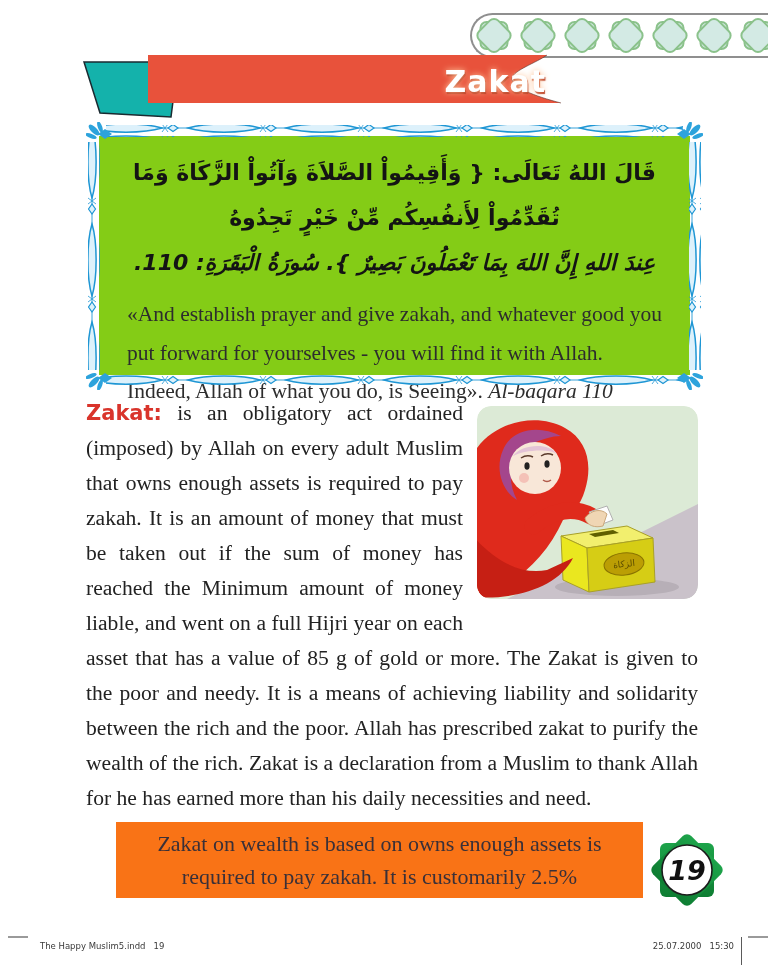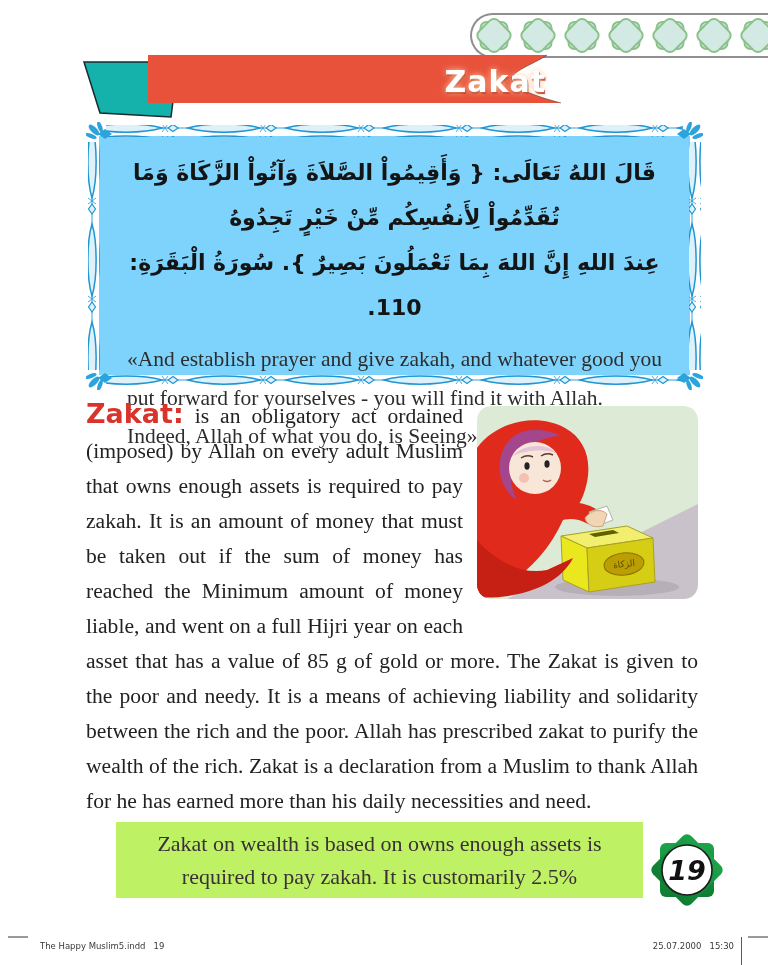--- a/index.html
+++ b/index.html
@@ -19,51 +19,51 @@
     position:absolute;left:150px;top:61px;width:396px;height:42px;
     text-align:right;line-height:42px;
     font-family:"DejaVu Sans", sans-serif;font-weight:bold;font-size:30px;
     color:#ffffff;letter-spacing:1px;
     text-shadow:0 0 6px #ffc9a0, 1px 2px 1px #b33218;
   }
   
   .quote-box{position:absolute;left:86px;top:122px;width:617px;height:268px;}
   .quote-inner{
     position:absolute;left:13px;top:14px;width:591px;height:239px;
-    background:#7dd3fc;box-sizing:border-box;
+    background:#84cc16;box-sizing:border-box;
   }
   .quote-border-svg{position:absolute;left:0;top:0;width:617px;height:268px;pointer-events:none;}
   .arabic{
     direction:rtl;text-align:center;
     font-family:"DejaVu Sans", sans-serif;font-weight:bold;
     font-size:22px;line-height:45px;color:#141414;
     padding:14px 22px 0 22px;
   }
   .english-quote{
     font-size:21.5px;line-height:38.5px;color:#2d2d2d;
     padding:10px 26px 0 28px;text-align:left;
   }
   .english-source{font-style:italic;}
   
   .body-text{
     position:absolute;left:86px;top:396px;width:612px;
     font-size:21.6px;line-height:35px;color:#222222;text-align:justify;
   }
   .lead-word{
     font-family:"DejaVu Sans", sans-serif;font-weight:bold;
-    font-size:27px;color:#d9342b;
+    font-size:21px;color:#d9342b;
   }
   .illustration{
     float:right;width:221px;height:193px;margin:10px 0 42px 14px;
     border-radius:14px;overflow:hidden;
   }
   
   .summary-box{
     position:absolute;left:116px;top:822px;width:527px;height:76px;
-    background:#bef264;display:flex;align-items:center;justify-content:center;
+    background:#f97316;display:flex;align-items:center;justify-content:center;
     box-sizing:border-box;
   }
   .summary-text{
     width:470px;text-align:center;font-size:22px;line-height:33px;color:#3a3038;
   }
   
   .page-badge{position:absolute;left:646px;top:829px;width:82px;height:82px;font-style:italic;}
   
   .footer-left{
     position:absolute;left:40px;top:941px;
@@ -121,21 +121,21 @@
 <svg class="banner-svg">
   <polygon points="84,62 178,62 171,117 100,113" fill="#14b2ab" stroke="#1a2a30" stroke-width="1.5"></polygon>
   <path d="M148,55 L547,55 C536,63 514,70 512,78 C511,87 534,96 561,103 L148,103 Z" fill="#e8523b"></path>
   <path d="M547,55 C536,63 514,70 512,78 C511,87 534,96 561,103" fill="none" stroke="#55302a" stroke-width="1" opacity="0.6"></path>
 </svg>
 <div class="banner-title">Zakat</div>
 
 <div class="quote-box">
   <div class="quote-inner">
     <div class="arabic">قَالَ اللهُ تَعَالَى: { وَأَقِيمُواْ الصَّلاَةَ وَآتُواْ الزَّكَاةَ وَمَا تُقَدِّمُواْ لِأَنفُسِكُم مِّنْ خَيْرٍ تَجِدُوهُ</div>
-    <div class="arabic" style="padding-top:0;">عِندَ اللهِ إِنَّ اللهَ بِمَا تَعْمَلُونَ بَصِيرٌ }. سُورَةُ الْبَقَرَةِ: 110.</div>
+    <div class="arabic" style="padding-top:0;font-style:italic;">عِندَ اللهِ إِنَّ اللهَ بِمَا تَعْمَلُونَ بَصِيرٌ }. سُورَةُ الْبَقَرَةِ: 110.</div>
     <div class="english-quote"><span>«And establish prayer and give zakah, and whatever good you put forward for yourselves - you will find it with Allah. Indeed, Allah of  what you do, is Seeing». </span><span class="english-source">Al-baqara 110</span></div>
   </div>
   <svg class="quote-border-svg" viewBox="0 0 617 268">
     <defs>
       <pattern id="hchain" patternUnits="userSpaceOnUse" width="98" height="12">
         <path d="M0,6 H98" stroke="#1e96d4" stroke-width="0.9" fill="none"></path>
         <path d="M76,2 L82,10 M76,10 L82,2" stroke="#1e96d4" stroke-width="0.8" fill="none"></path>
         <path d="M4,6 C22,0.5 58,0.5 76,6 C58,11.5 22,11.5 4,6 Z" fill="#ddf1fb" stroke="#1e96d4" stroke-width="1.5"></path>
         <path d="M82,6 L87,2.5 L92,6 L87,9.5 Z" fill="#ddf1fb" stroke="#1e96d4" stroke-width="1.2"></path>
       </pattern>

